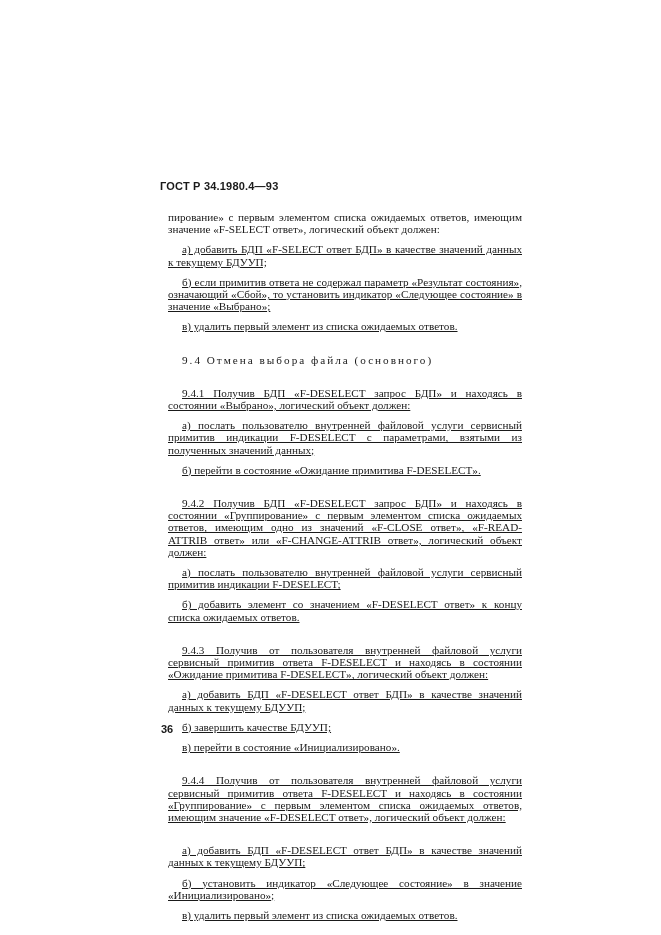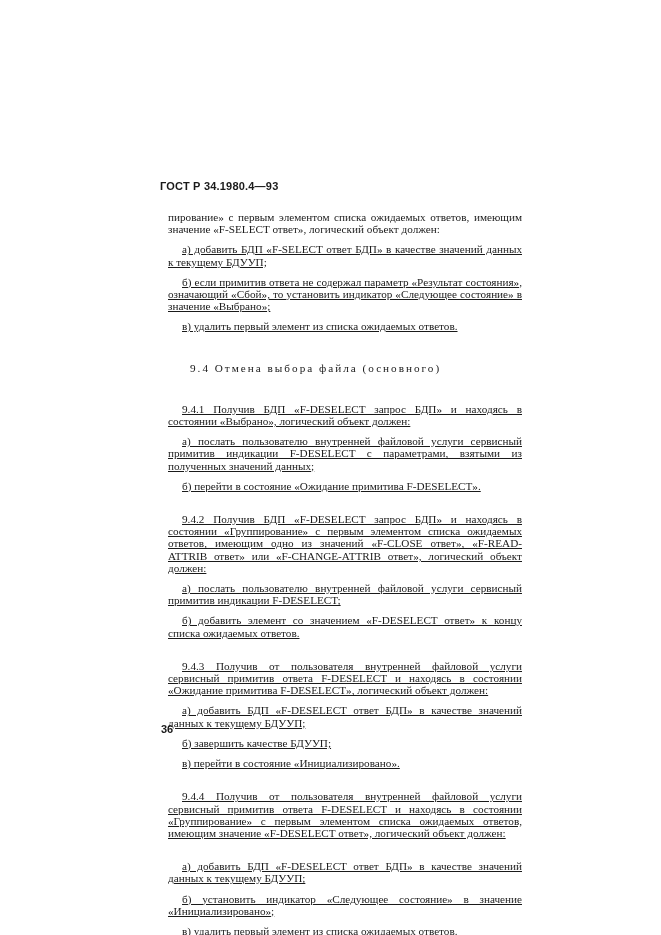--- a/index.html
+++ b/index.html
@@ -5,21 +5,21 @@
   html, body { margin:0; padding:0; }
   body { width:661px; height:935px; background:#ffffff; position:relative; overflow:hidden;
          font-family:"Liberation Serif","DejaVu Serif",serif; color:#1a1a1a; }
   .hdr { position:absolute; left:160px; top:180px; font-family:"Liberation Sans","DejaVu Sans",sans-serif;
          font-weight:bold; font-size:11px; letter-spacing:0.2px; }
   .body { position:absolute; left:160px; top:203px; width:370px; font-size:11.2px; line-height:12.2px; }
   .p { margin:8px; text-align:justify; text-align-last:auto; }
   .ind { text-indent:14px;text-decoration:underline; }
   .last { text-align-last:left; }
   .gap { height:5px; }
-  .sec { letter-spacing:2px; text-indent:14px; margin:16px; }
+  .sec { letter-spacing:2px; text-indent:14px; margin:8px; }
   .pnum { position:absolute; left:161px; top:723px; font-family:"Liberation Sans","DejaVu Sans",sans-serif;
           font-weight:bold; font-size:11px; }
 </style>
 </head>
 <body>
 
 <div class="hdr">ГОСТ Р 34.1980.4—93</div>
 <div class="body" id="body">
     <p class="p last">пирование» с первым элементом списка ожидаемых ответов, имеющим значение «F-SELECT ответ», логический объект должен:</p>
     <p class="p last ind">а) добавить БДП «F-SELECT ответ БДП» в качестве значений данных к текущему БДУУП;</p>

